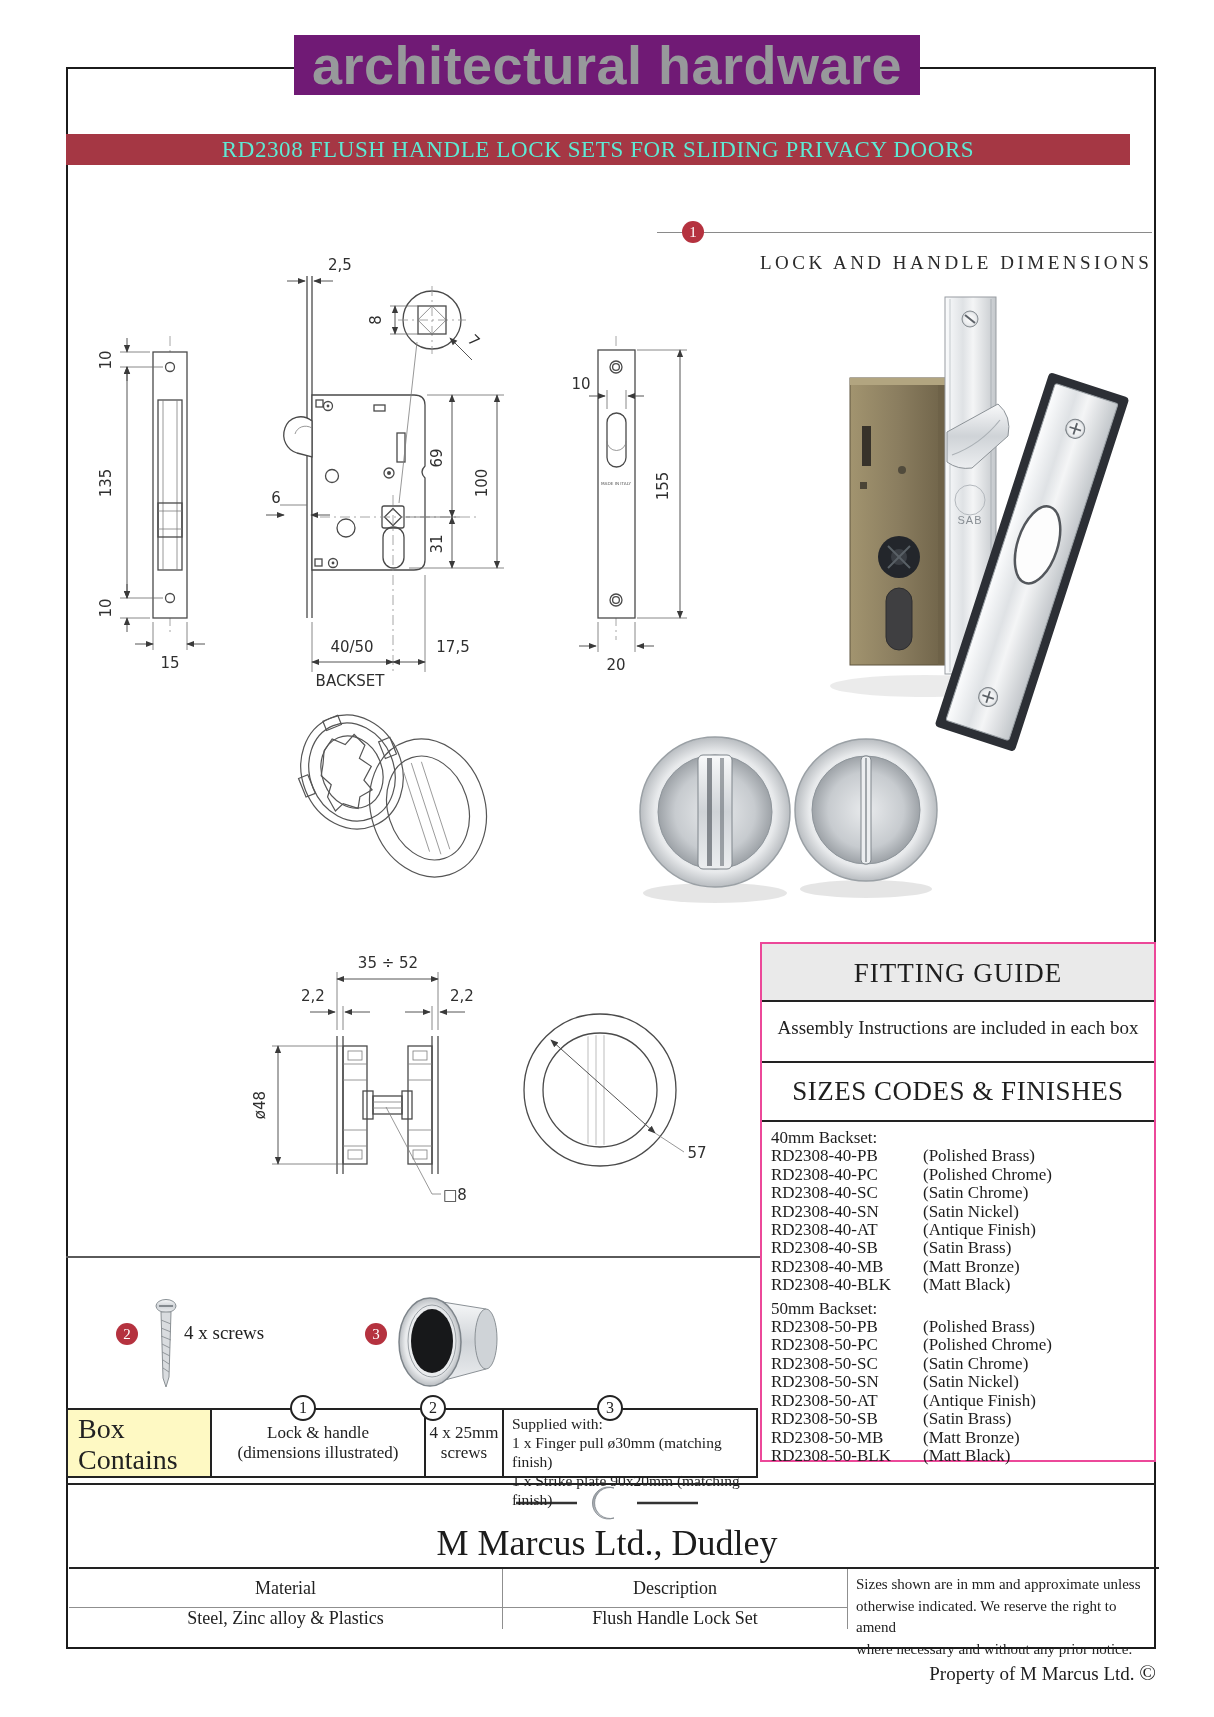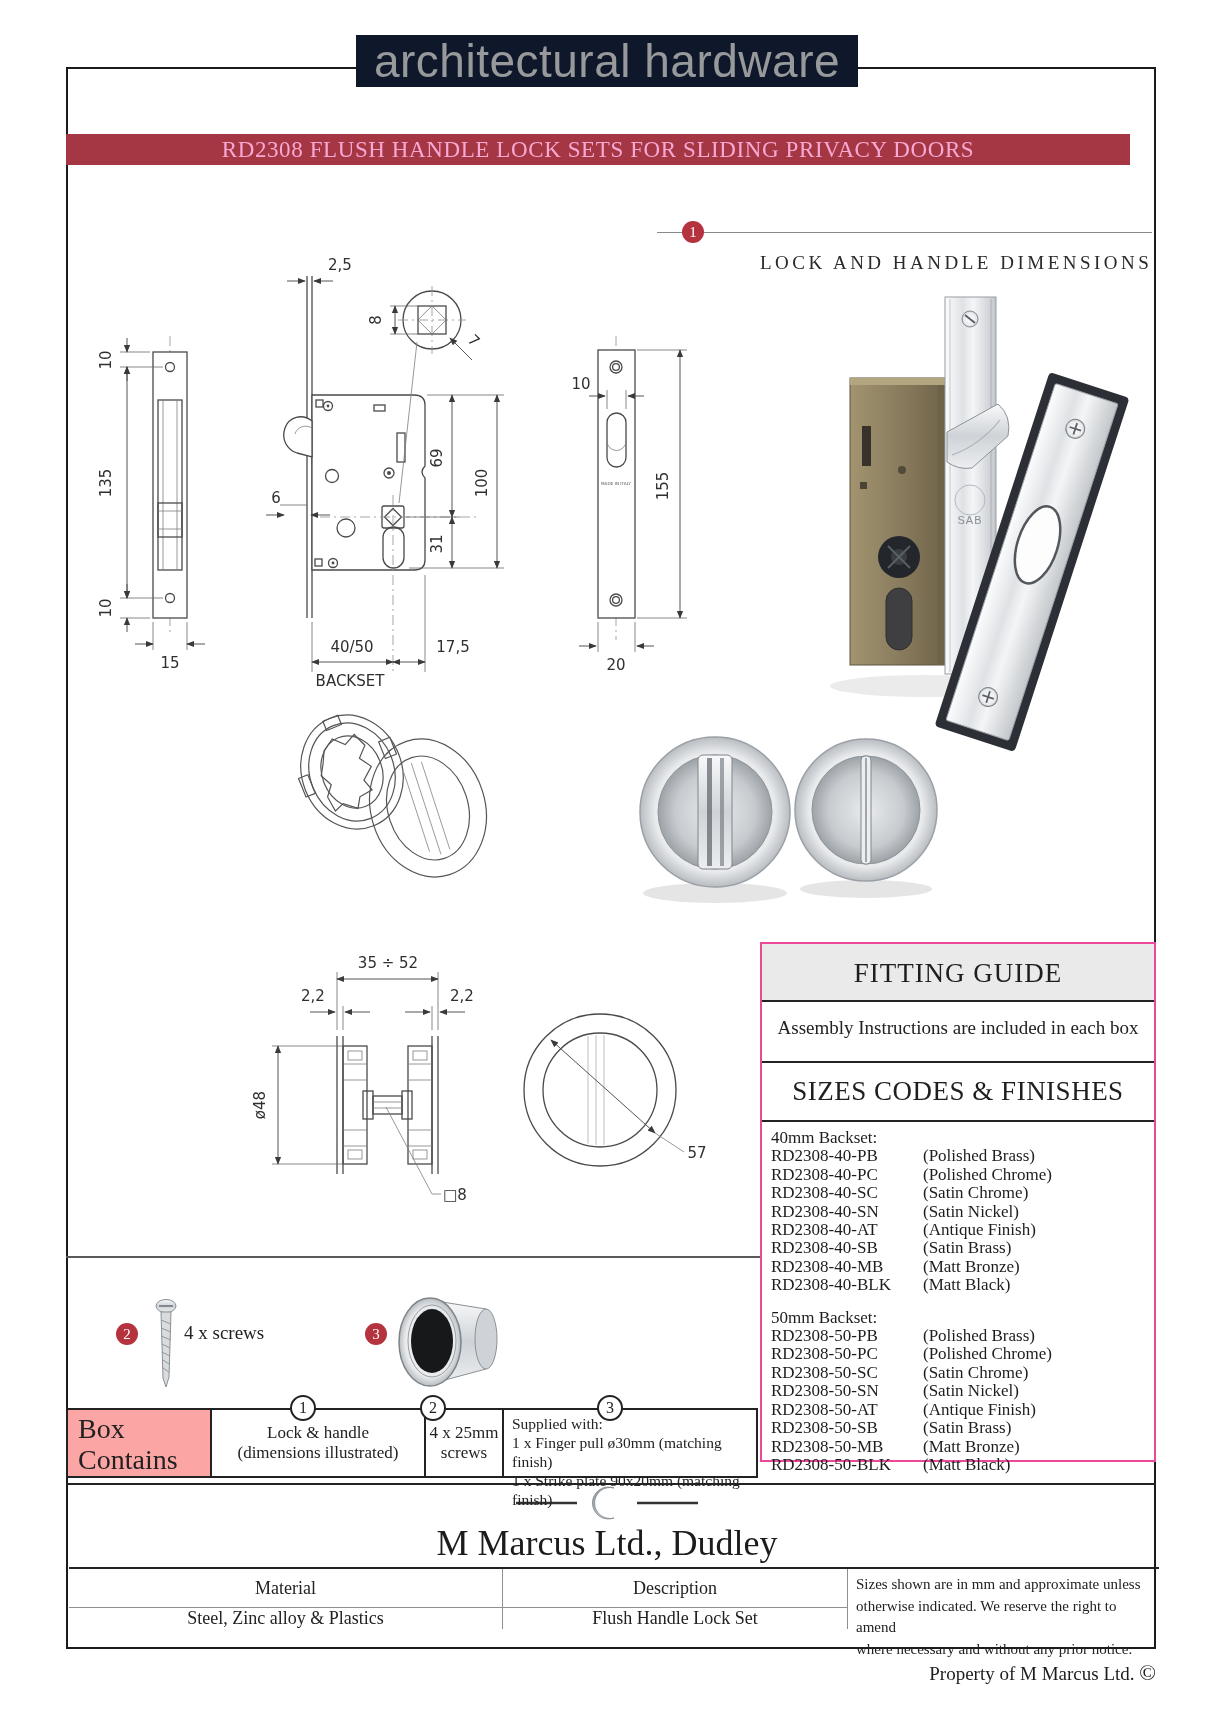--- a/index.html
+++ b/index.html
@@ -1,21 +1,21 @@
 <!DOCTYPE html>
 <html><head>
 <meta charset="utf-8">
 <style>
   *{box-sizing:border-box;margin:0;padding:0}
   body{background:#e8e8e8;font-family:"Liberation Serif",serif}
   .page{position:relative;width:1214px;height:1717px;background:#fff;margin:0 auto;overflow:hidden;color:#222}
   .main-box{position:absolute;left:66px;top:67px;width:1090px;height:1582px;border:2.5px solid #1b1b1b;background:#fff}
   .brand{position:absolute;top:34px;left:0;width:1214px;text-align:center;z-index:4}
-  .brand span{background:#0f172a;padding:0 18px;font-family:"Liberation Sans",sans-serif;font-size:46px;font-weight:400;color:#97999b;letter-spacing:.5px}
-  .banner{position:absolute;left:66px;top:134px;width:1064px;height:31px;background:#A53744;color:#f9a8d4;text-align:center;font-size:23px;line-height:31px;letter-spacing:.6px;z-index:3}
+  .brand span{background:#701a75;padding:0 18px;font-family:"Liberation Sans",sans-serif;font-size:54px;font-weight:700;color:#97999b;letter-spacing:.5px}
+  .banner{position:absolute;left:66px;top:134px;width:1064px;height:31px;background:#A53744;color:#5eead4;text-align:center;font-size:23px;line-height:31px;letter-spacing:.6px;z-index:3}
   .rule1{position:absolute;left:657px;top:232px;width:495px;border-top:1.6px solid #8a8a8a;z-index:2}
   .badge{position:absolute;width:22px;height:22px;border-radius:50%;background:#B5323F;color:#fff;text-align:center;font-size:15px;line-height:22px;z-index:5}
   .badge1{left:682px;top:221px}
   .badge2{left:116px;top:1323px}
   .badge3{left:365px;top:1323px}
   .heading{position:absolute;left:760px;top:252px;width:392px;text-align:right;font-size:19px;letter-spacing:3.5px;color:#2a2a2a;white-space:nowrap;z-index:3}
   .art{position:absolute;left:0;top:0;width:1214px;height:1717px;z-index:2;pointer-events:none}
   .ln{stroke:#4a4a4a;stroke-width:1.3;fill:none}
   .lnf{stroke:#4a4a4a;stroke-width:1.3;fill:#fff}
   .lnt{stroke:#7d7d7d;stroke-width:.8;fill:none}
@@ -25,25 +25,25 @@
   text.dlabel{font-family:"DejaVu Sans",sans-serif;font-size:15px;fill:#2f2f2f;text-anchor:middle;stroke:none}
   text.tiny{font-family:"DejaVu Sans",sans-serif;font-size:4.2px;fill:#555;text-anchor:middle;stroke:none}
   .right-box{position:absolute;left:760px;top:942px;width:396px;height:520px;border:2px solid #ec4899;background:#fff;z-index:3}
   .fg-h{height:58px;background:#EAEAEA;border-bottom:2px solid #222;text-align:center;font-size:27px;line-height:58px;letter-spacing:1px;color:#1e1e1e}
   .fg-b{height:61px;border-bottom:2px solid #222;text-align:center;font-size:19px;padding-top:15px}
   .sz-h{height:59px;border-bottom:2px solid #222;text-align:center;font-size:27px;line-height:57px;letter-spacing:.5px;color:#1e1e1e}
   .codes{padding:7px 12px 0 9px;font-size:17px;color:#1d1d1d}
   .crow{display:flex;line-height:18.4px}
   .crow .c{width:152px}
   .glabel{line-height:18.4px}
-  .g50{margin-top:14px}
+  .g50{margin-top:5px}
   .divider{position:absolute;left:66px;top:1256px;width:694px;border-top:2px solid #5a5a5a;z-index:3}
   .screws-label{position:absolute;left:184px;top:1322px;font-size:19px;z-index:3}
   .bc-table{position:absolute;left:66px;top:1408px;width:692px;height:70px;border:2px solid #222;display:flex;background:#fff;z-index:3}
-  .bc-label{width:144px;background:#fca5a5;border-right:2px solid #222;font-size:28px;line-height:31px;padding:3px 0 0 10px}
+  .bc-label{width:144px;background:#fef9c3;border-right:2px solid #222;font-size:28px;line-height:31px;padding:3px 0 0 10px}
   .bc-c1{width:214px;border-right:2px solid #222;text-align:center;font-size:17px;padding-top:13px;line-height:20px}
   .bc-c2{width:78px;border-right:2px solid #222;text-align:center;font-size:17px;padding-top:13px;line-height:20px}
   .bc-c3{flex:1;font-size:15.5px;line-height:19px;padding:4px 4px 0 8px}
   .cnum{position:absolute;width:26px;height:26px;border:2px solid #222;border-radius:50%;background:#fff;text-align:center;line-height:22px;font-size:16px;z-index:6}
   .cn1{left:290px;top:1395px}.cn2{left:420px;top:1395px}.cn3{left:597px;top:1395px}
   .footer-rule{position:absolute;left:66px;top:1483px;width:1090px;border-top:2.5px solid #222;z-index:3}
   .company{position:absolute;left:0;top:1522px;width:1214px;text-align:center;font-size:36px;color:#1c1c1c;z-index:3}
   .ftable{position:absolute;left:69px;top:1567px;width:1090px;height:62px;border-top:2px solid #222;display:flex;z-index:3}
   .fcol{border-right:1.6px solid #8f8f8f;display:flex;flex-direction:column}
   .fcol1{width:434px}.fcol2{width:345px}

